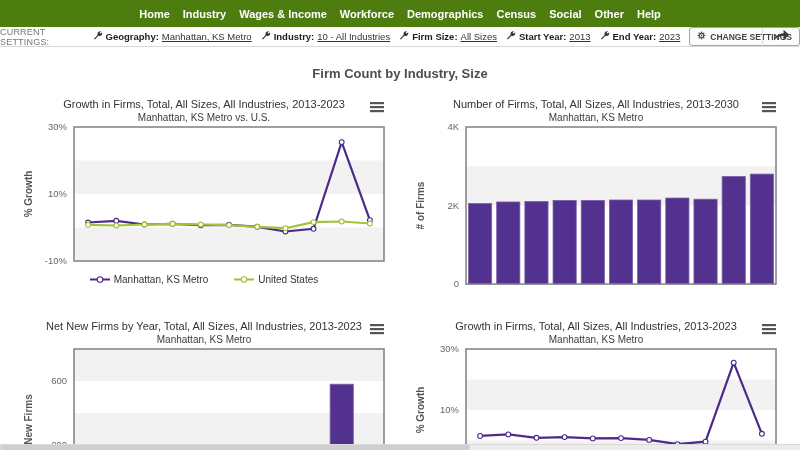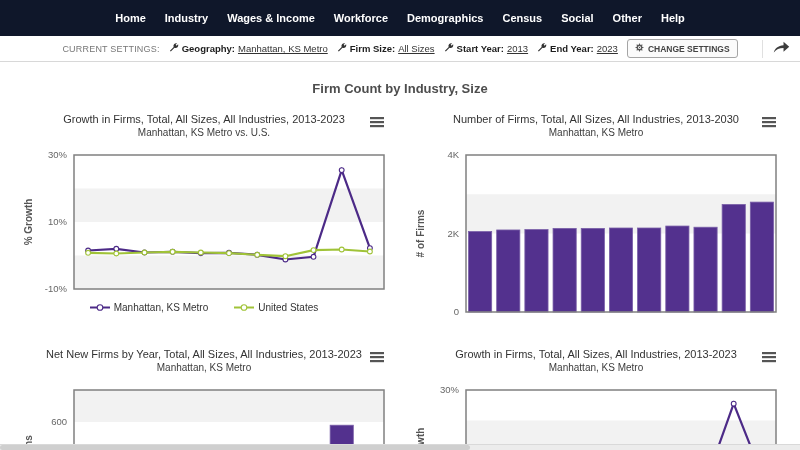--- a/index.html
+++ b/index.html
@@ -1,25 +1,25 @@
 <!DOCTYPE html>
 <html><head>
 <meta charset="utf-8">
 <style>
   * { box-sizing: border-box; margin: 0; padding: 0; }
   html, body { width: 800px; height: 450px; overflow: hidden; background: #fff;
     font-family: "Liberation Sans", sans-serif; }
 
   
-  .nav { height: 36px; background: #0f172a; display: flex; align-items: center;
-    justify-content: center; gap: 19px; }
+  .nav { height: 27px; background: #4d7c0f; display: flex; align-items: center;
+    justify-content: center; gap: 13px; }
   .nav-item { color: #fff; font-size: 11px; font-weight: bold; cursor: pointer; white-space: nowrap; }
 
   
-  .settings { height: 26px; background: #fff; border-bottom: 1px solid #d8d8d8;
+  .settings { height: 20px; background: #fff; border-bottom: 1px solid #d8d8d8;
     display: flex; align-items: center; justify-content: center; gap: 9px;
     font-size: 9.5px; position: relative; }
   .settings-prefix { color: #777; font-size: 9px; letter-spacing: .2px; }
   .setting { display: flex; align-items: center; gap: 3px; white-space: nowrap; }
   .setting .lab { font-weight: bold; color: #1d1d1d; }
   .setting .val { color: #333; text-decoration: underline; cursor: pointer; }
   .change-btn { display: flex; align-items: center; gap: 4px; border: 1px solid #a5a5a5;
     border-radius: 3px; background: #fbfbfb; padding: 3px 7px; font-size: 8.5px;
     color: #444; font-weight: bold; cursor: pointer; white-space: nowrap; }
   .share-wrap { position: absolute; right: 10px; top: 0; height: 100%;
@@ -32,21 +32,21 @@
 
   
   .grid { display: grid; grid-template-columns: 376px 376px; column-gap: 16px;
     row-gap: 20px; padding: 0 16px; margin-top: 10px; }
   .card { position: relative; width: 376px; padding-top: 6px; }
   .c-title { text-align: center; font-size: 11px; font-weight: normal; color: #333;
     line-height: 14px; white-space: nowrap; }
   .c-sub { text-align: center; font-size: 10px; font-weight: normal; color: #3c3c3c;
     line-height: 13px; }
   .menu-icon { position: absolute; top: 8px; right: 8px; cursor: pointer; }
-  .plot { margin-top: 13px; }
+  .plot { margin-top: 0; }
   .plot svg { display: block; }
   .tick { font-family: "Liberation Sans", sans-serif; font-size: 9.5px; fill: #666; }
   .axis-title { font-family: "Liberation Sans", sans-serif; font-size: 10px;
     font-weight: bold; fill: #555; }
 
   
   .legend { display: flex; justify-content: center; gap: 26px; margin-top: 4px; }
   .leg { display: flex; align-items: center; gap: 4px; font-size: 10px; color: #333;
     cursor: pointer; }
   .leg svg { display: block; }
@@ -75,20 +75,27 @@
   <span class="settings-prefix">CURRENT SETTINGS:</span>
 
   <span class="setting">
     <span><svg width="10" height="10" viewBox="0 0 16 16" fill="#333">
           <path d="M1.5 12.2 L7.5 6.2 C6.8 4.6 7.1 2.7 8.4 1.4 C9.6 0.2 11.4 -0.1 12.9 0.5 L10.6 2.8 L12.2 4.4 L14.5 2.1 C15.1 3.6 14.8 5.4 13.6 6.6 C12.3 7.9 10.4 8.2 8.8 7.5 L2.8 13.5 Z"></path>
         </svg></span>
     <span class="lab">Geography:</span>
     <span class="val">Manhattan, KS Metro</span>
   </span>
 
+  <span class="setting">
+    <span><svg width="10" height="10" viewBox="0 0 16 16" fill="#333">
+          <path d="M1.5 12.2 L7.5 6.2 C6.8 4.6 7.1 2.7 8.4 1.4 C9.6 0.2 11.4 -0.1 12.9 0.5 L10.6 2.8 L12.2 4.4 L14.5 2.1 C15.1 3.6 14.8 5.4 13.6 6.6 C12.3 7.9 10.4 8.2 8.8 7.5 L2.8 13.5 Z"></path>
+        </svg></span>
+    <span class="lab">Industry:</span>
+    <span class="val">10 - All Industries</span>
+  </span>
 
   <span class="setting">
     <span><svg width="10" height="10" viewBox="0 0 16 16" fill="#333">
           <path d="M1.5 12.2 L7.5 6.2 C6.8 4.6 7.1 2.7 8.4 1.4 C9.6 0.2 11.4 -0.1 12.9 0.5 L10.6 2.8 L12.2 4.4 L14.5 2.1 C15.1 3.6 14.8 5.4 13.6 6.6 C12.3 7.9 10.4 8.2 8.8 7.5 L2.8 13.5 Z"></path>
         </svg></span>
     <span class="lab">Firm Size:</span>
     <span class="val">All Sizes</span>
   </span>
 
   <span class="setting">

